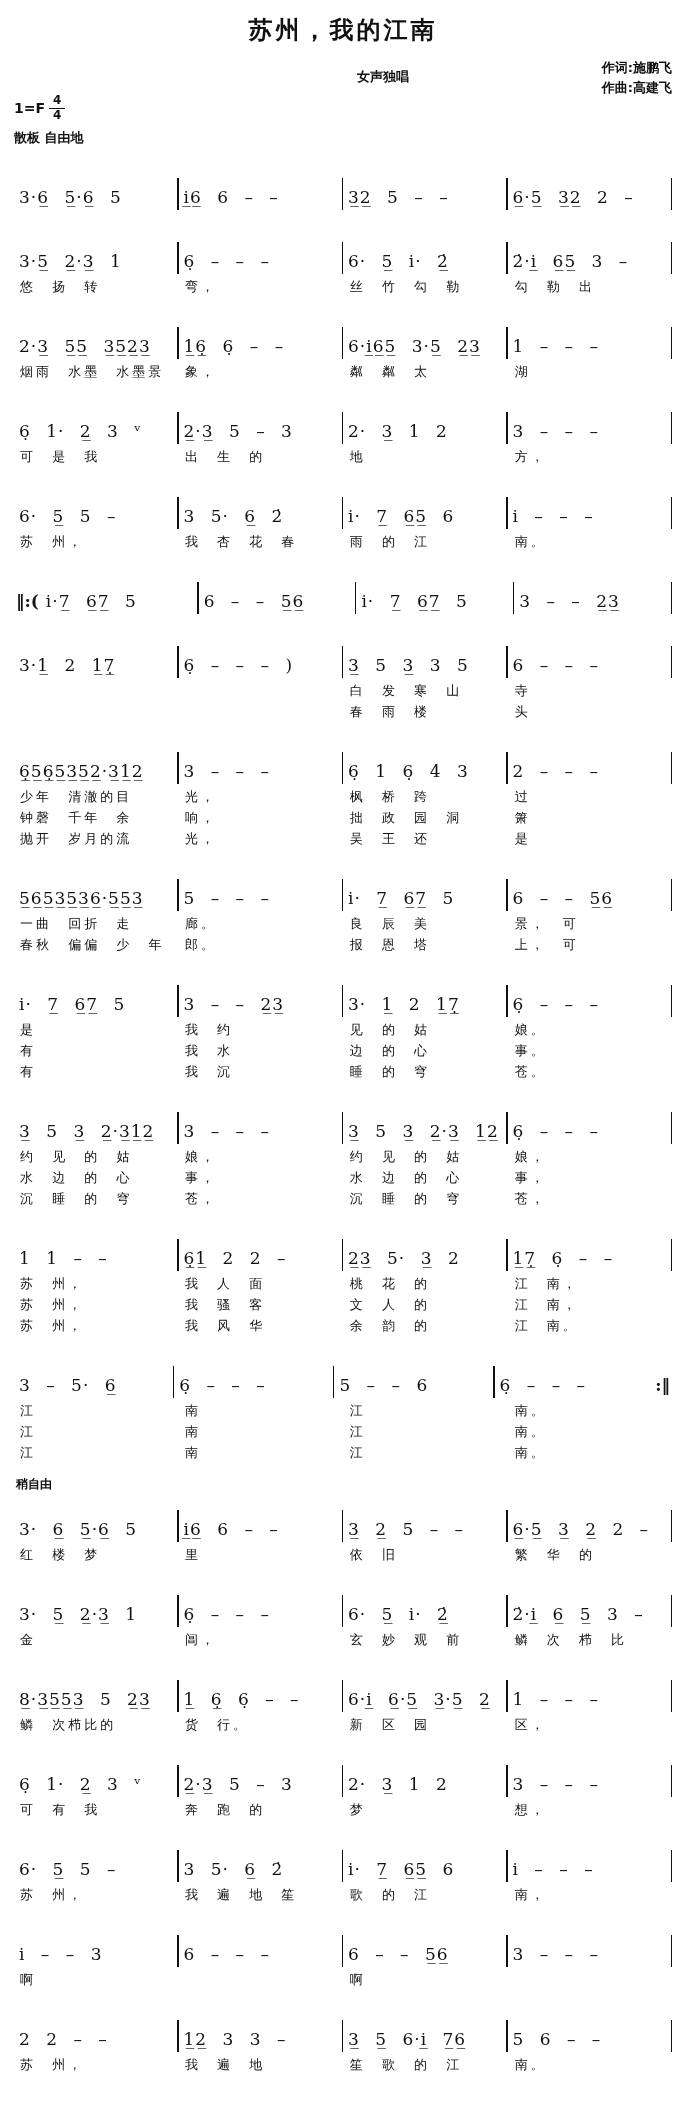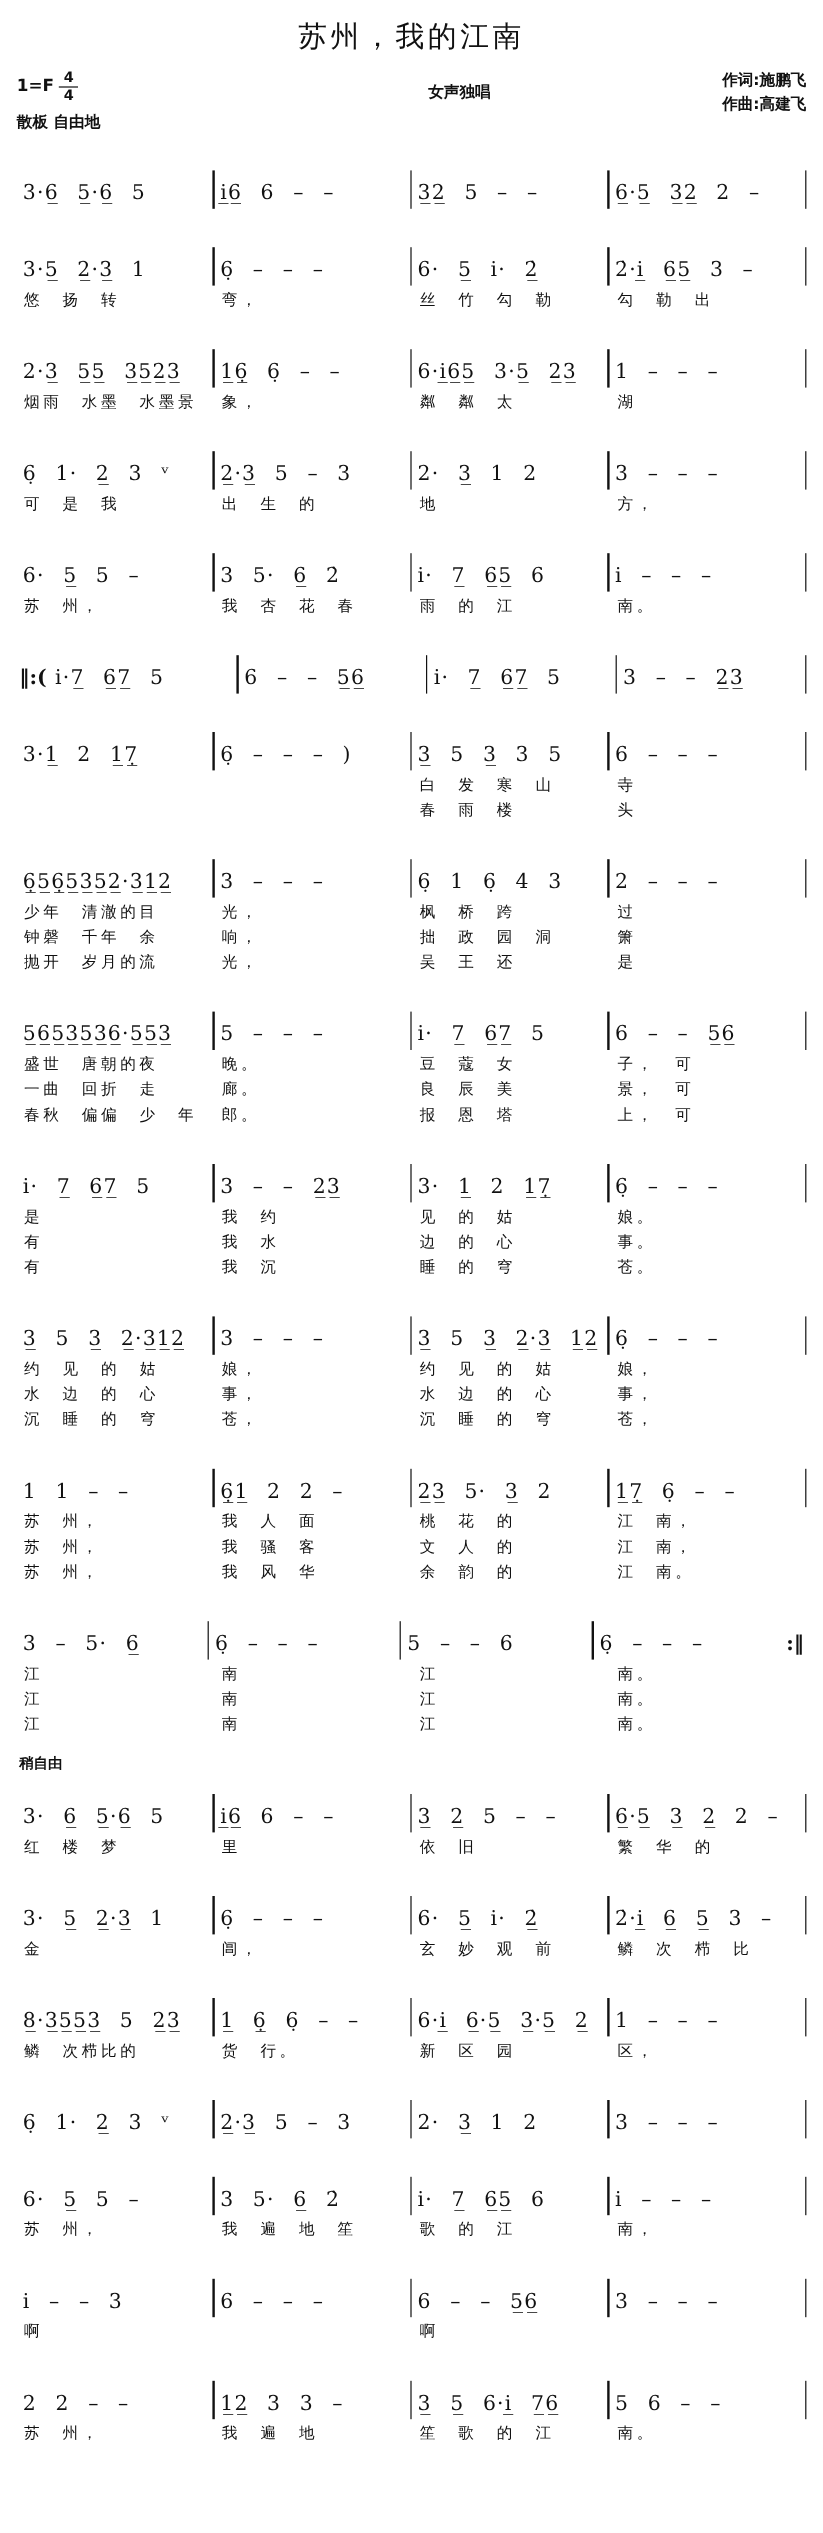--- a/index.html
+++ b/index.html
@@ -1,24 +1,24 @@
 <!DOCTYPE html>
 <html><head>
 <meta charset="utf-8">
 <style>
   html,body{margin:0;padding:0;background:#fff;}
   .sheet{width:686px;min-height:2111px;box-sizing:border-box;position:relative;
          background:#fff;color:#111;padding:8px 14px 70px 14px;
          font-family:"DejaVu Serif",serif;}
-  .title{font-size:24px;font-weight:normal;text-align:center;letter-spacing:3px;
+  .title{font-size:24px;font-weight:bold;text-align:center;letter-spacing:3px;
          margin:6px 0 12px 0;font-family:"DejaVu Serif",serif;}
   .meta{display:flex;justify-content:space-between;align-items:flex-start;
         font-family:"DejaVu Sans",sans-serif;font-size:13px;font-weight:bold;}
   .meta-left{min-width:150px;}
-  .keyline{display:flex;align-items:center;gap:4px;font-size:14px;}
+  .keyline{display:flex;align-items:center;gap:4px;font-size:14px;margin-top:36px;}
   .frac{display:inline-block;text-align:center;font-size:12px;line-height:1.15;}
   .frac .num{display:block;border-bottom:1px solid #111;padding:0 4px;}
   .frac .den{display:block;padding:0 4px;}
   .tempo-top{margin-top:6px;font-size:13px;}
   .meta-center{font-size:13px;padding-top:10px;}
   .meta-right{font-size:13px;line-height:1.5;}
   .score{margin-top:14px;}
   .system{margin-bottom:15px;}
   .sys-tempo{font-family:"DejaVu Sans",sans-serif;font-size:12px;font-weight:bold;margin:0 0 0 2px;}
   .notes-row{display:flex;align-items:flex-end;padding-top:17px;}
@@ -244,29 +244,20 @@
           <span class="measure arc">5̲6̲5̲3̲5̲3̲6̲·5̲5̲3̲</span>
           <div class="bar"></div>
           <span class="measure">5 – – –</span>
           <div class="bar"></div>
           <span class="measure arc">i· 7̲ 6̲7̲ 5</span>
           <div class="bar"></div>
           <span class="measure arc">6 – – 5̲6̲</span>
           <div class="bar"></div>
         </div>
         <div class="lyric-row">
-          <span class="lyric-cell">盛世 唐朝的夜</span>
-          <div class="lyric-gap"></div>
-          <span class="lyric-cell">晚。</span>
-          <div class="lyric-gap"></div>
-          <span class="lyric-cell">豆 蔻 女</span>
-          <div class="lyric-gap"></div>
-          <span class="lyric-cell">子， 可</span>
-        </div>
-        <div class="lyric-row">
           <span class="lyric-cell">一曲 回折 走</span>
           <div class="lyric-gap"></div>
           <span class="lyric-cell">廊。</span>
           <div class="lyric-gap"></div>
           <span class="lyric-cell">良 辰 美</span>
           <div class="lyric-gap"></div>
           <span class="lyric-cell">景， 可</span>
         </div>
         <div class="lyric-row">
           <span class="lyric-cell">春秋 偏偏 少 年</span>
@@ -501,20 +492,29 @@
       <div class="system">
         <div class="notes-row">
           <span class="measure arc">6̣ 1· 2̲ 3 ᵛ</span>
           <div class="bar"></div>
           <span class="measure arc">2̲·3̲ 5 – 3</span>
           <div class="bar"></div>
           <span class="measure arc">2· 3̲ 1 2</span>
           <div class="bar"></div>
           <span class="measure">3 – – –</span>
           <div class="bar"></div>
+        </div>
+        <div class="lyric-row">
+          <span class="lyric-cell">可 有 我</span>
+          <div class="lyric-gap"></div>
+          <span class="lyric-cell">奔 跑 的</span>
+          <div class="lyric-gap"></div>
+          <span class="lyric-cell">梦</span>
+          <div class="lyric-gap"></div>
+          <span class="lyric-cell">想，</span>
         </div>
       </div>
       <div class="system">
         <div class="notes-row">
           <span class="measure arc">6· 5̲ 5 –</span>
           <div class="bar"></div>
           <span class="measure">3 5· 6̲ 2̇</span>
           <div class="bar"></div>
           <span class="measure arc">i· 7̲ 6̲5̲ 6</span>
           <div class="bar"></div>

